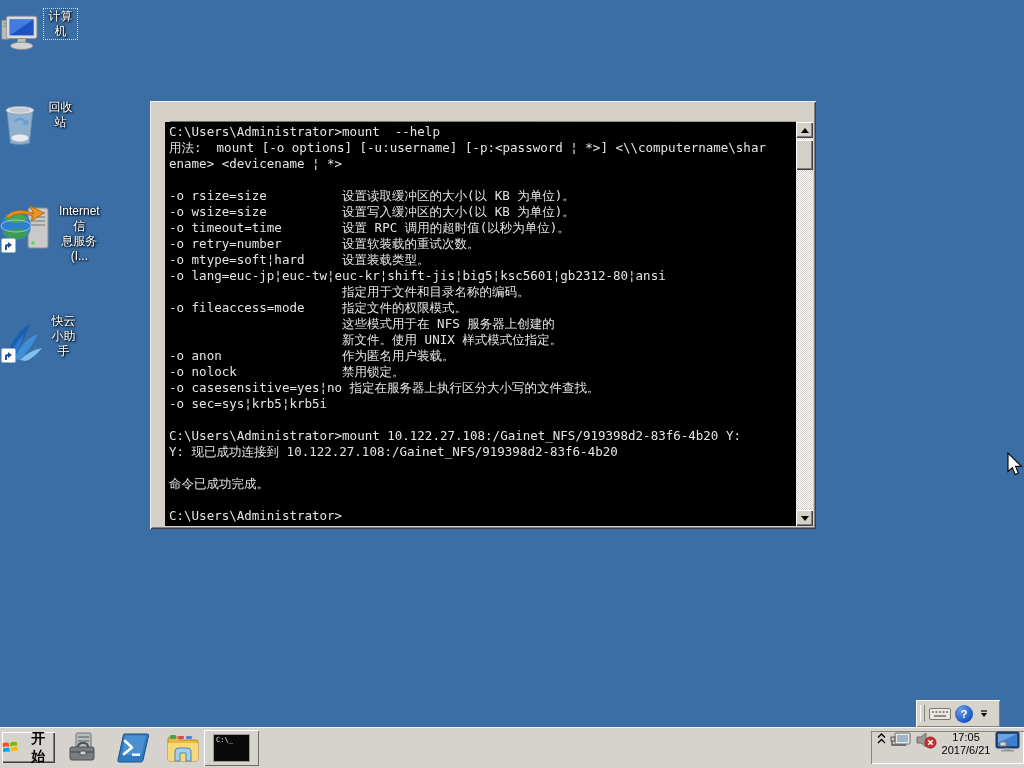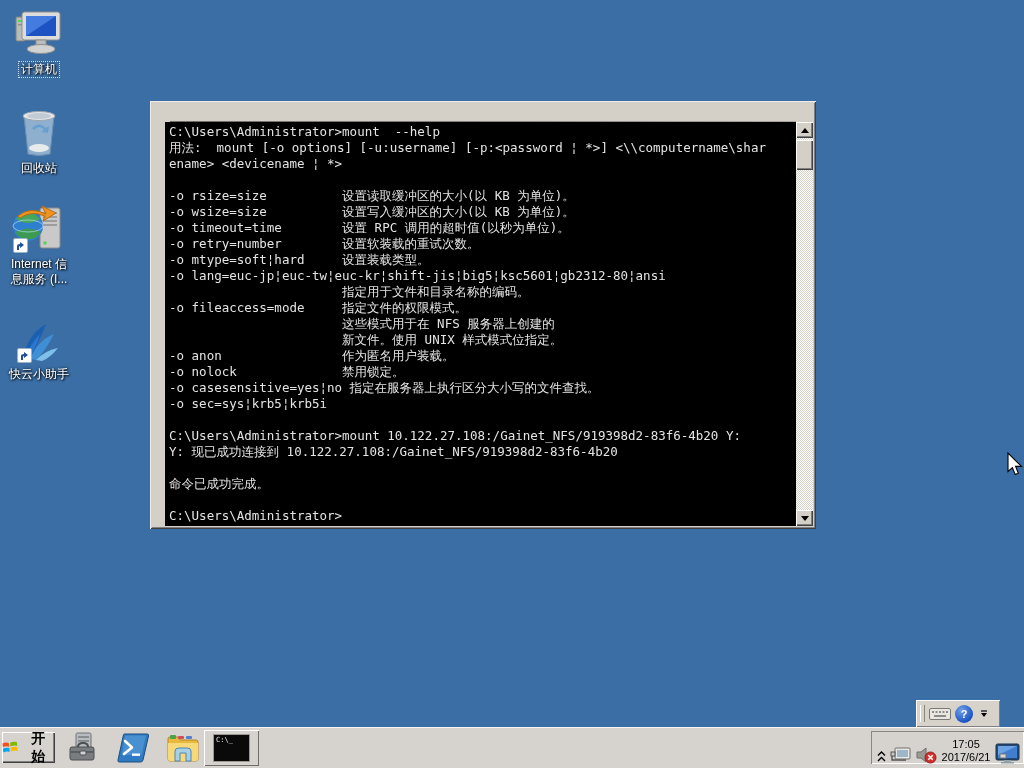--- a/index.html
+++ b/index.html
@@ -1,20 +1,20 @@
 <!DOCTYPE html>
 <html><head>
 <meta charset="utf-8">
 <style>
   html,body{margin:0;padding:0;}
   body{width:1024px;height:768px;position:relative;overflow:hidden;
        background:#3a6ea5;font-family:"Liberation Sans",sans-serif;
        -webkit-font-smoothing:none;}
   
-  .di{position:absolute;width:78px;display:flex;flex-direction:column;align-items:center;gap:3px;}
+  .di{position:absolute;width:78px;display:flex;flex-direction:row;align-items:flex-start;gap:3px;}
   .di-label{color:#fff;font-size:12px;line-height:15px;text-align:center;
             text-shadow:1px 1px 2px #000,0 0 3px #000;white-space:pre-line;padding:0 2px;}
   .di-label.focused{border:1px dotted #cfd8e4;}
   .shortcut-badge{position:absolute;left:1px;bottom:1px;width:13px;height:13px;background:#fff;
                   border:1px solid #9db2c8;border-radius:2px;}
   
   #cmd-window{position:absolute;left:150px;top:101px;width:666px;height:428px;background:#d4d0c8;
     box-shadow:inset 1px 1px 0 #efede8,inset -1px -1px 0 #404040,inset 2px 2px 0 #d4d0c8,inset -2px -2px 0 #808080;
     padding:20px;box-sizing:border-box;}
   .titlebar{height:18px;display:flex;align-items:center;gap:3px;padding:0 2px;
@@ -56,21 +56,21 @@
   #start-button{position:absolute;left:2px;top:5px;width:53px;height:31px;background:#d6d3ce;
     display:flex;align-items:center;justify-content:center;gap:13px;
     box-shadow:inset 1px 1px 0 #fff,inset -1px -1px 0 #404040,inset -2px -2px 0 #808080;
     font-weight:bold;font-size:14px;color:#000;}
   .ql{position:absolute;top:4px;width:34px;height:34px;display:flex;align-items:center;justify-content:center;}
   #task-cmd-button{position:absolute;left:204px;top:3px;width:55px;height:36px;background:#d6d3ce;
     display:flex;align-items:center;justify-content:center;
     box-shadow:inset 1px 1px 0 #fff,inset -1px -1px 0 #6f6d68;}
   .cmd-big-icon{width:37px;height:28px;background:#0a0a0a;border:1px solid #9a988f;position:relative;
     color:#e8e8e8;font:7px/9px "DejaVu Sans Mono",monospace;padding:1px 0 0 2px;box-sizing:border-box;}
-  #tray{position:absolute;right:0;top:4px;bottom:4px;width:153px;display:flex;align-items:flex-end;gap:3px;
+  #tray{position:absolute;right:0;top:4px;bottom:4px;width:153px;display:flex;align-items:flex-start;gap:3px;
     box-shadow:inset 1px 1px 0 #8a877f,inset -1px -1px 0 #fff;padding:0 3px 0 5px;box-sizing:border-box;margin-left:11px;}
   #tray-clock{flex:1;text-align:center;font-size:11px;line-height:13px;color:#000;}
   
   #mouse-cursor{position:absolute;left:1007px;top:452px;}
 </style>
 </head>
 <body>
 
 <div class="di" style="left:0;top:8px">
   <svg width="50" height="50" viewBox="0 0 50 50">
@@ -79,21 +79,21 @@
     <rect x="4" y="16" width="5" height="1.5" fill="#8f938f"></rect>
     <rect x="8" y="4" width="38" height="28" rx="2.5" fill="#dcdcdc" stroke="#8e8e8e"></rect>
     <rect x="12" y="8" width="30" height="20" fill="#1d52c2"></rect>
     <path d="M12 8 L42 8 L12 28 Z" fill="#4f86e8" opacity="0.8"></path>
     <rect x="22" y="32" width="10" height="5" fill="#bdbdbd" stroke="#8e8e8e"></rect>
     <ellipse cx="27" cy="41" rx="14" ry="4.5" fill="#d2d2d2" stroke="#8e8e8e"></ellipse>
   </svg>
   <div class="di-label focused">计算机</div>
 </div>
 
-<div class="di" style="left:0;top:108px">
+<div class="di" style="left:0;top:100px">
   <svg width="46" height="50" viewBox="0 0 46 50">
     <path d="M8 8 L38 8 L34 46 Q23 49 12 46 Z" fill="#bcd2e4" opacity="0.65" stroke="#87a2b8"></path>
     <ellipse cx="23" cy="8" rx="16" ry="4.5" fill="#e3e6e9" stroke="#9aa4ad"></ellipse>
     <ellipse cx="23" cy="8" rx="12" ry="3" fill="#c2cbd3"></ellipse>
     <ellipse cx="23" cy="40" rx="10" ry="4" fill="#f2f2ee" opacity="0.9"></ellipse>
     <path d="M18 22 q6 -6 10 0 l-3 2 l7 1 l1 -7 l-3 2 q-7 -7 -14 0 Z" fill="#5c9bd1" opacity="0.8"></path>
   </svg>
   <div class="di-label">回收站</div>
 </div>
 

